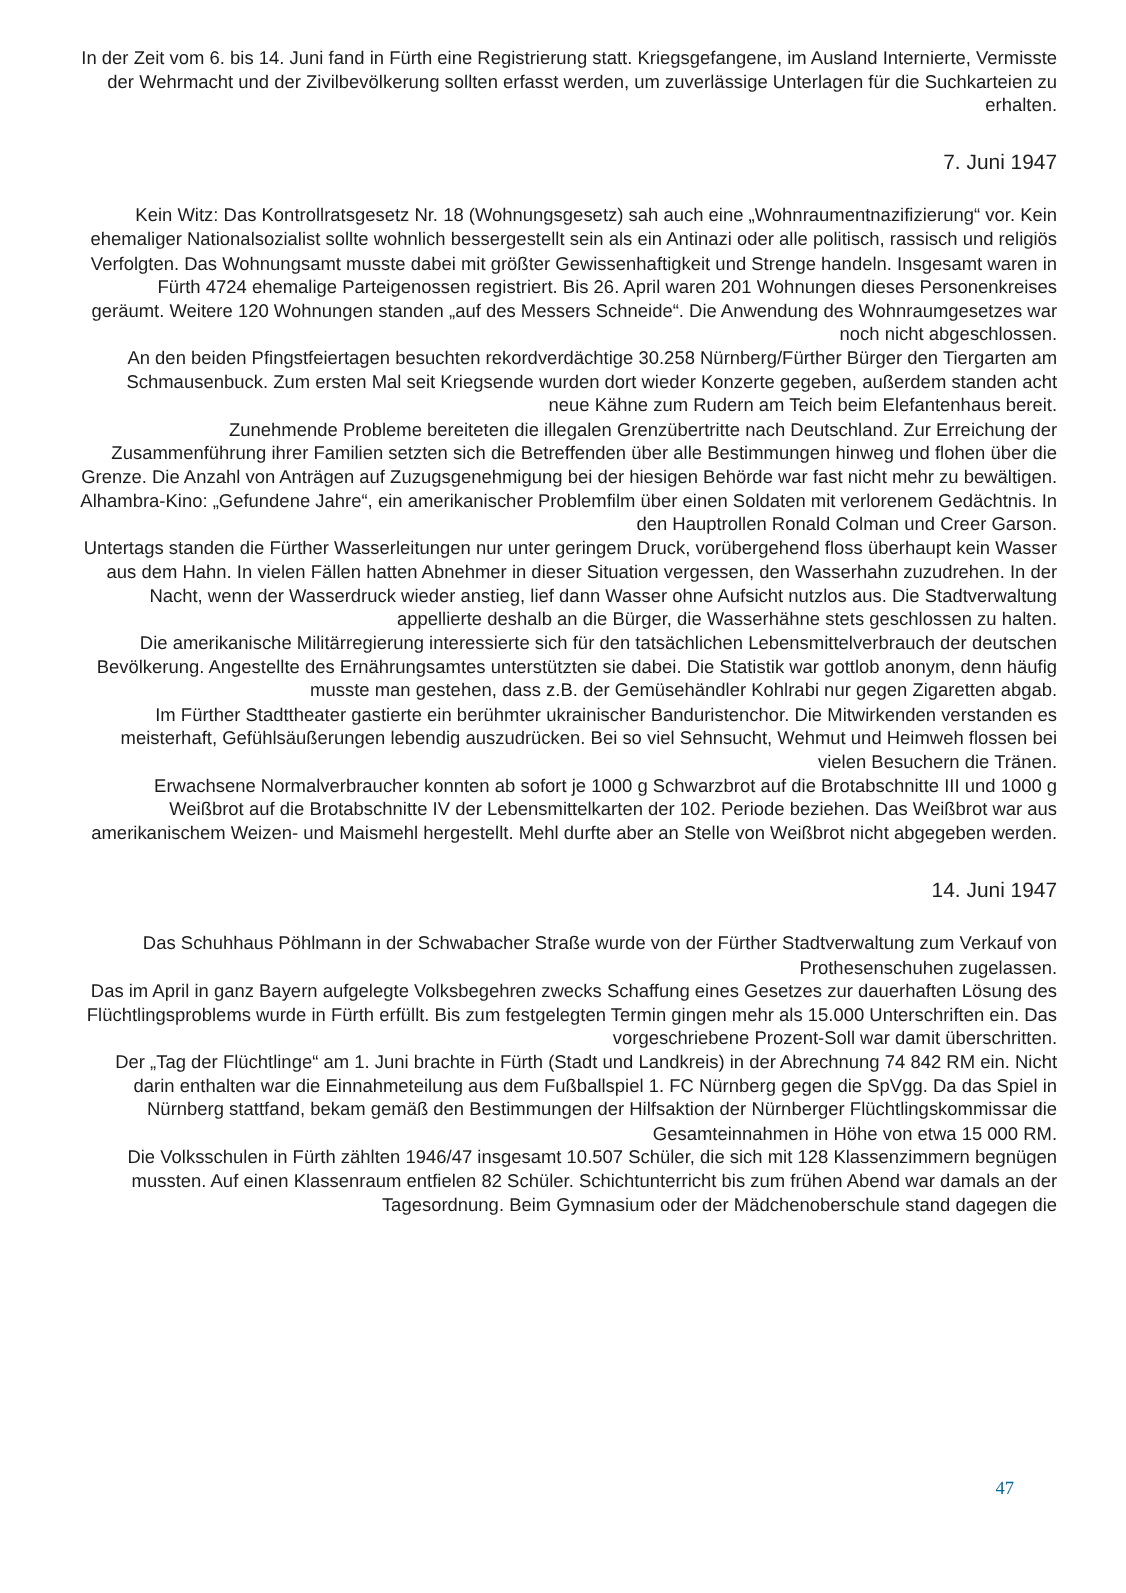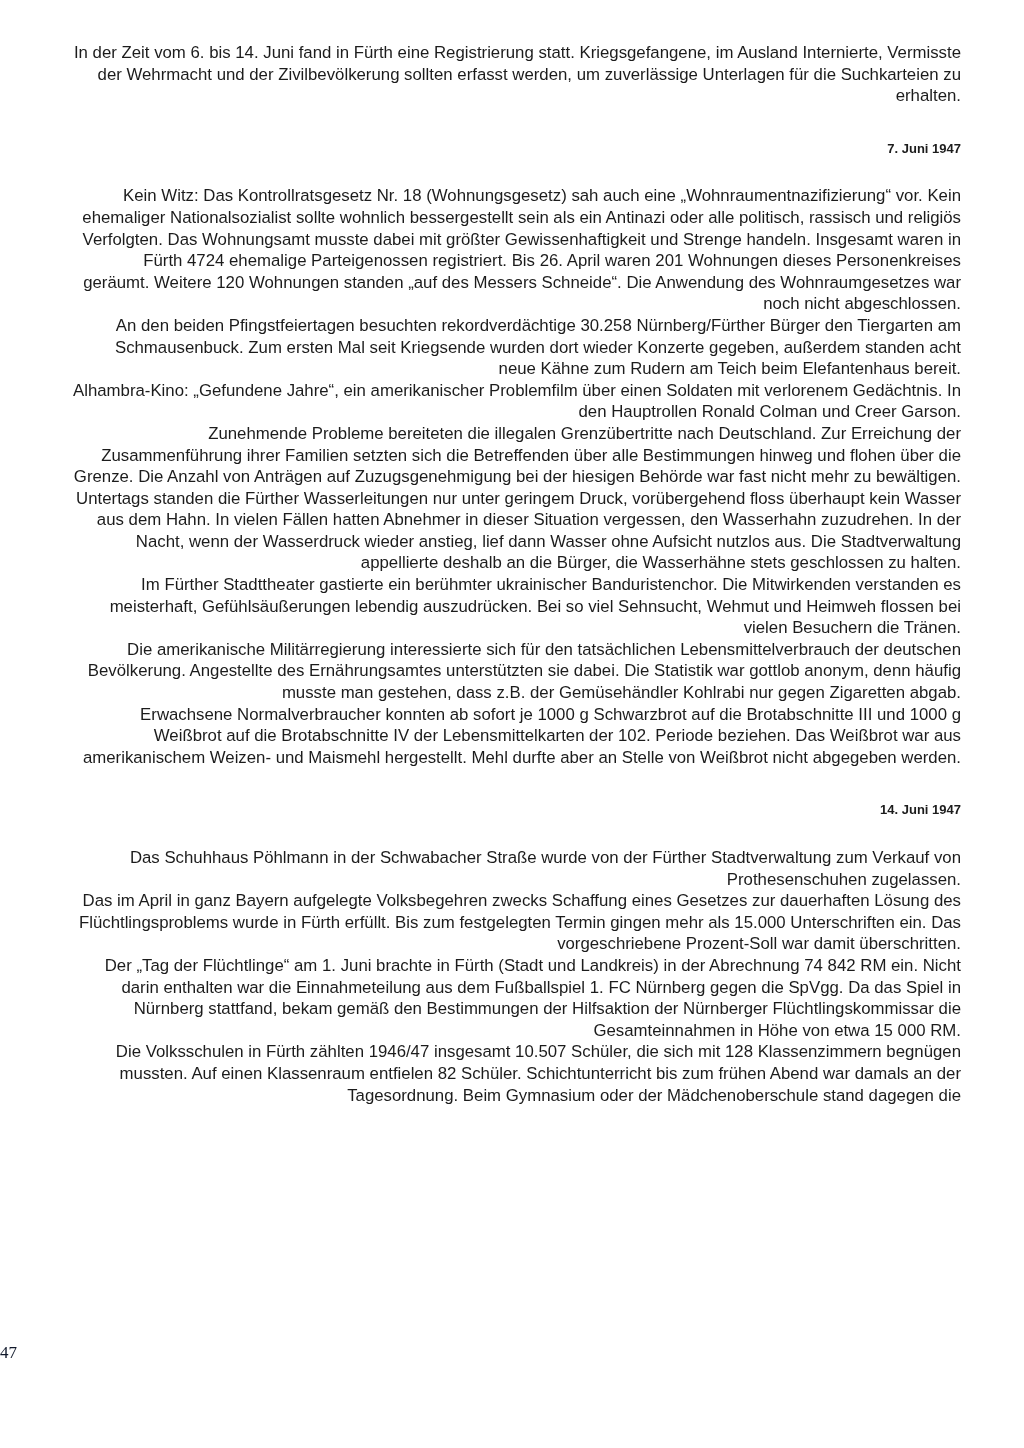--- a/index.html
+++ b/index.html
@@ -24,48 +24,48 @@
     font-size: 16.8px;
     line-height: 21.6px;
     letter-spacing: 0;
     text-align: right;
   }
   .para {
     margin: 0;
   }
   .heading {
     margin: 31px 0 26px 0;
-    font-weight: bold;
-    font-size: 13px;
+    font-weight: normal;
+    font-size: 19px;
   }
   .footer {
     position: absolute;
     top: 1343px;
     left: 0;
     width: 922px;
-    text-align: left;
+    text-align: right;
     font-family: "Liberation Serif", serif;
     font-size: 17px;
-    color: #0f172a;
+    color: #0369a1;
   }
 </style>
 </head>
 <body>
 
 <div class="page">
   <div class="text-block">
     <p class="para">In der Zeit vom 6. bis 14. Juni fand in Fürth eine Registrierung statt. Kriegsgefangene, im Ausland Internierte, Vermisste der Wehrmacht und der Zivilbevölkerung sollten erfasst werden, um zuverlässige Unterlagen für die Suchkarteien zu erhalten.</p>
     <p class="heading">7. Juni 1947</p>
     <p class="para">Kein Witz: Das Kontrollratsgesetz Nr. 18 (Wohnungsgesetz) sah auch eine „Wohnraumentnazifizierung“ vor. Kein ehemaliger Nationalsozialist sollte wohnlich bessergestellt sein als ein Antinazi oder alle politisch, rassisch und religiös Verfolgten. Das Wohnungsamt musste dabei mit größter Gewissenhaftigkeit und Strenge handeln. Insgesamt waren in Fürth 4724 ehemalige Parteigenossen registriert. Bis 26. April waren 201 Wohnungen dieses Personenkreises geräumt. Weitere 120 Wohnungen standen „auf des Messers Schneide“. Die Anwendung des Wohnraumgesetzes war noch nicht abgeschlossen.</p>
     <p class="para">An den beiden Pfingstfeiertagen besuchten rekordverdächtige 30.258 Nürnberg/Fürther Bürger den Tiergarten am Schmausenbuck. Zum ersten Mal seit Kriegsende wurden dort wieder Konzerte gegeben, außerdem standen acht neue Kähne zum Rudern am Teich beim Elefantenhaus bereit.</p>
+    <p class="para">Zunehmende Probleme bereiteten die illegalen Grenzübertritte nach Deutschland. Zur Erreichung der Zusammenführung ihrer Familien setzten sich die Betreffenden über alle Bestimmungen hinweg und flohen über die Grenze. Die Anzahl von Anträgen auf Zuzugsgenehmigung bei der hiesigen Behörde war fast nicht mehr zu bewältigen.</p>
     <p class="para">Alhambra-Kino: „Gefundene Jahre“, ein amerikanischer Problemfilm über einen Soldaten mit verlorenem Gedächtnis. In den Hauptrollen Ronald Colman und Creer Garson.</p>
-    <p class="para">Zunehmende Probleme bereiteten die illegalen Grenzübertritte nach Deutschland. Zur Erreichung der Zusammenführung ihrer Familien setzten sich die Betreffenden über alle Bestimmungen hinweg und flohen über die Grenze. Die Anzahl von Anträgen auf Zuzugsgenehmigung bei der hiesigen Behörde war fast nicht mehr zu bewältigen.</p>
     <p class="para">Untertags standen die Fürther Wasserleitungen nur unter geringem Druck, vorübergehend floss überhaupt kein Wasser aus dem Hahn. In vielen Fällen hatten Abnehmer in dieser Situation vergessen, den Wasserhahn zuzudrehen. In der Nacht, wenn der Wasserdruck wieder anstieg, lief dann Wasser ohne Aufsicht nutzlos aus. Die Stadtverwaltung appellierte deshalb an die Bürger, die Wasserhähne stets geschlossen zu halten.</p>
+    <p class="para">Die amerikanische Militärregierung interessierte sich für den tatsächlichen Lebensmittelverbrauch der deutschen Bevölkerung. Angestellte des Ernährungsamtes unterstützten sie dabei. Die Statistik war gottlob anonym, denn häufig musste man gestehen, dass z.B. der Gemüsehändler Kohlrabi nur gegen Zigaretten abgab.</p>
     <p class="para">Im Fürther Stadttheater gastierte ein berühmter ukrainischer Banduristenchor. Die Mitwirkenden verstanden es meisterhaft, Gefühlsäußerungen lebendig auszudrücken. Bei so viel Sehnsucht, Wehmut und Heimweh flossen bei vielen Besuchern die Tränen.</p>
-    <p class="para">Die amerikanische Militärregierung interessierte sich für den tatsächlichen Lebensmittelverbrauch der deutschen Bevölkerung. Angestellte des Ernährungsamtes unterstützten sie dabei. Die Statistik war gottlob anonym, denn häufig musste man gestehen, dass z.B. der Gemüsehändler Kohlrabi nur gegen Zigaretten abgab.</p>
     <p class="para">Erwachsene Normalverbraucher konnten ab sofort je 1000 g Schwarzbrot auf die Brotabschnitte III und 1000 g Weißbrot auf die Brotabschnitte IV der Lebensmittelkarten der 102. Periode beziehen. Das Weißbrot war aus amerikanischem Weizen- und Maismehl hergestellt. Mehl durfte aber an Stelle von Weißbrot nicht abgegeben werden.</p>
     <p class="heading">14. Juni 1947</p>
     <p class="para">Das Schuhhaus Pöhlmann in der Schwabacher Straße wurde von der Fürther Stadtverwaltung zum Verkauf von Prothesenschuhen zugelassen.</p>
     <p class="para">Das im April in ganz Bayern aufgelegte Volksbegehren zwecks Schaffung eines Gesetzes zur dauerhaften Lösung des Flüchtlingsproblems wurde in Fürth erfüllt. Bis zum festgelegten Termin gingen mehr als 15.000 Unterschriften ein. Das vorgeschriebene Prozent-Soll war damit überschritten.</p>
     <p class="para">Der „Tag der Flüchtlinge“ am 1. Juni brachte in Fürth (Stadt und Landkreis) in der Abrechnung 74 842 RM ein. Nicht darin enthalten war die Einnahmeteilung aus dem Fußballspiel 1. FC Nürnberg gegen die SpVgg. Da das Spiel in Nürnberg stattfand, bekam gemäß den Bestimmungen der Hilfsaktion der Nürnberger Flüchtlingskommissar die Gesamteinnahmen in Höhe von etwa 15 000 RM.</p>
     <p class="para">Die Volksschulen in Fürth zählten 1946/47 insgesamt 10.507 Schüler, die sich mit 128 Klassenzimmern begnügen mussten. Auf einen Klassenraum entfielen 82 Schüler. Schichtunterricht bis zum frühen Abend war damals an der Tagesordnung. Beim Gymnasium oder der Mädchenoberschule stand dagegen die</p>
   </div>
   <div class="footer">47</div>
 </div>
 

